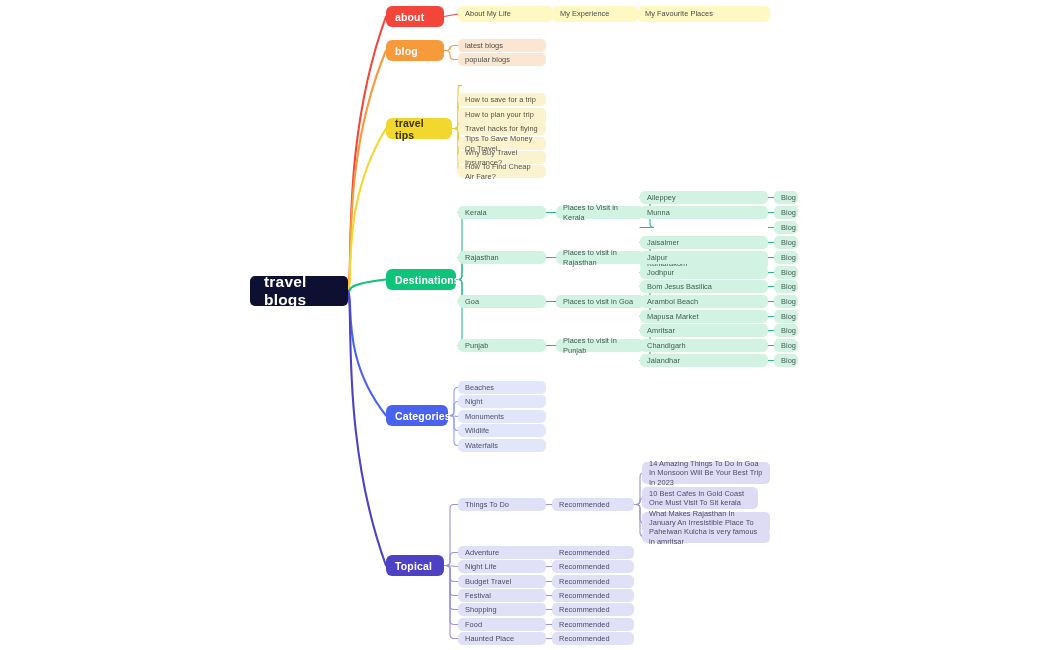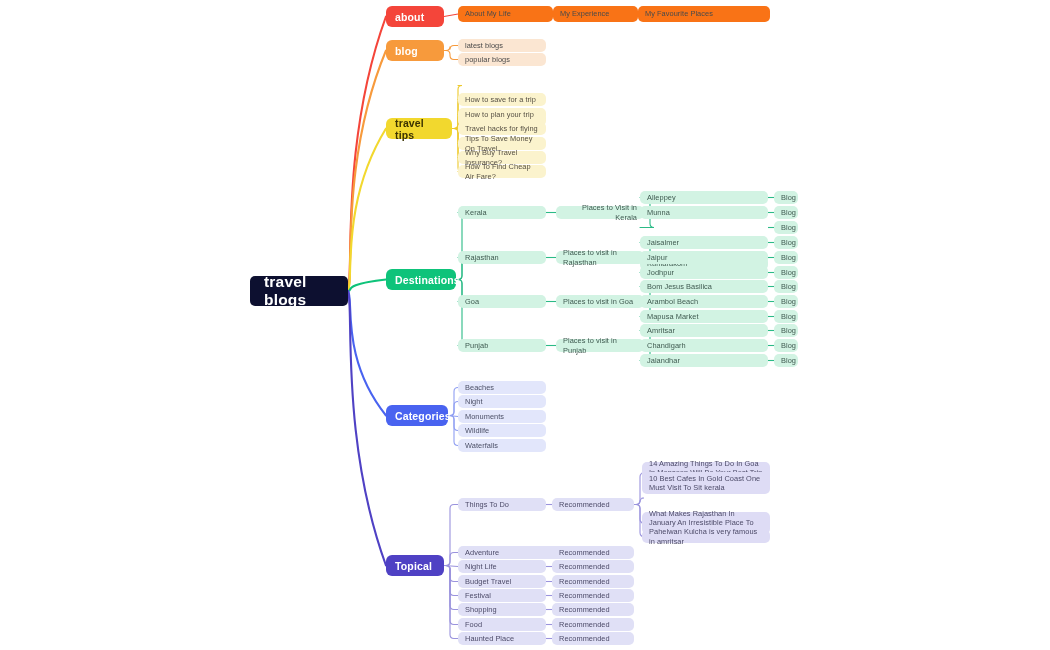--- a/index.html
+++ b/index.html
@@ -44,21 +44,21 @@
   .chip{
     border-radius:5px;
     font-size:7.4px;
     padding:0 7px;
     line-height:1.28;
     letter-spacing:.05px;
   }
   .chip.multi{align-items:center;}
   .chip span{white-space:normal;}
 
-  .p-about{background:#f97316;color:#4a4a4a;}
+  .p-about{background:#fef9c3;color:#4a4a4a;}
   .p-blog {background:#fbe6d2;color:#4a4a4a;}
   .p-tips {background:#fbf3cd;color:#565044;}
   .p-dest {background:#d2f3e3;color:#3f5a50;}
   .p-cat  {background:#e2e6fb;color:#4b4f66;}
   .p-top  {background:#e0e0f6;color:#4c4a68;}
   .p-top2 {background:#dedcf5;color:#4c4a68;}
 </style>
 </head>
 <body>
 
@@ -187,21 +187,21 @@
     </div>
     <div class="node chip p-tips" style="left: 458px; top: 165px; width: 88px; height: 13px;">
       <span>How To Find Cheap Air Fare?</span>
     </div>
     <div class="node badge c-dest" style="left: 386px; top: 269px; width: 70px; height: 21px;">
       <span>Destinations</span>
     </div>
     <div class="node chip p-dest" style="left: 458px; top: 206px; width: 88px; height: 13px;">
       <span>Kerala</span>
     </div>
-    <div class="node chip p-dest" style="left: 556px; top: 206px; width: 88px; height: 13px; text-align: right;">
+    <div class="node chip p-dest" style="left: 556px; top: 206px; width: 88px; height: 13px;">
       <span>Places to Visit in Kerala</span>
     </div>
     <div class="node chip p-dest" style="left: 640px; top: 191px; width: 128px; height: 13px;">
       <span>Alleppey</span>
     </div>
     <div class="node chip p-dest" style="left: 774px; top: 191px; width: 24px; height: 13px;">
       <span>Blog</span>
     </div>
     <div class="node chip p-dest" style="left: 640px; top: 206px; width: 128px; height: 13px;">
       <span>Munna</span>
@@ -310,21 +310,21 @@
     </div>
     <div class="node chip p-top" style="left: 458px; top: 498px; width: 88px; height: 13px;">
       <span>Things To Do</span>
     </div>
     <div class="node chip p-top" style="left: 552px; top: 498px; width: 82px; height: 13px;">
       <span>Recommended</span>
     </div>
     <div class="node chip p-top2 multi" style="left: 642px; top: 462px; width: 128px; height: 22px;">
       <span>14 Amazing Things To Do In Goa In Monsoon Will Be Your Best Trip In 2023</span>
     </div>
-    <div class="node chip p-top2 multi" style="left: 642px; top: 472px; width: 128px; height: 22px;">
+    <div class="node chip p-top2 multi" style="left: 642px; top: 487px; width: 116px; height: 22px;">
       <span>10 Best Cafes In Gold Coast One Must Visit To Sit kerala</span>
     </div>
     <div class="node chip p-top2 multi" style="left: 642px; top: 512px; width: 128px; height: 22px;">
       <span>What Makes Rajasthan In January An Irresistible Place To Take A Vacation In 2023!</span>
     </div>
     <div class="node chip p-top2 multi" style="left: 642px; top: 530px; width: 128px; height: 13px; justify-content: flex-end;">
       <span>Pahelwan Kulcha is very famous in amritsar</span>
     </div>
     <div class="node chip p-top" style="left: 458px; top: 546px; width: 108px; height: 13px;">
       <span>Adventure</span>

